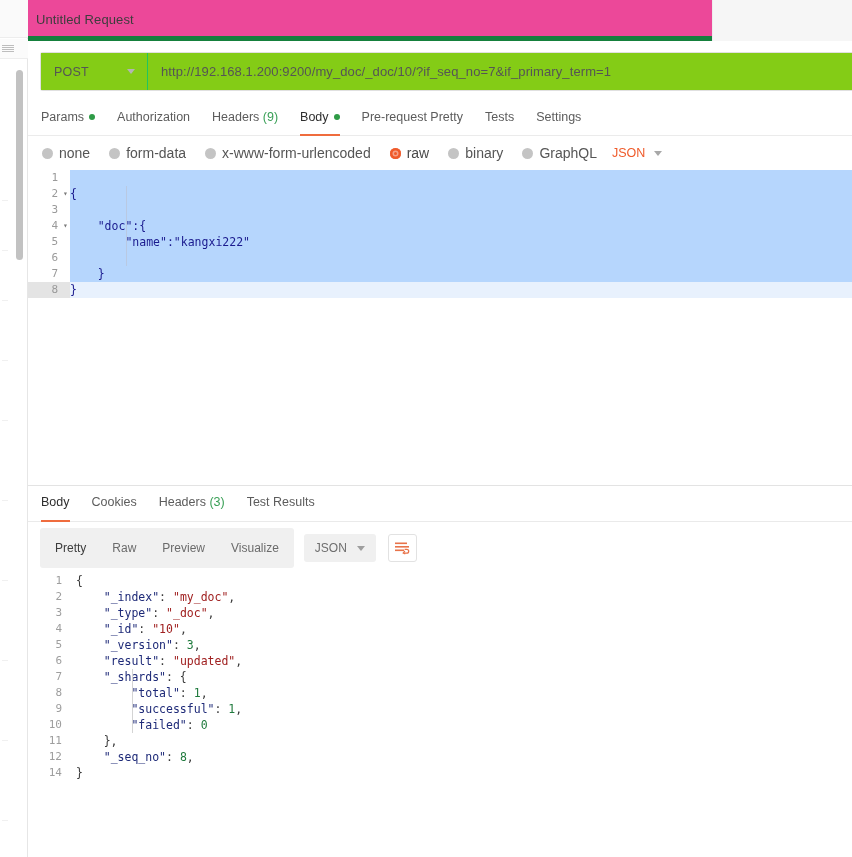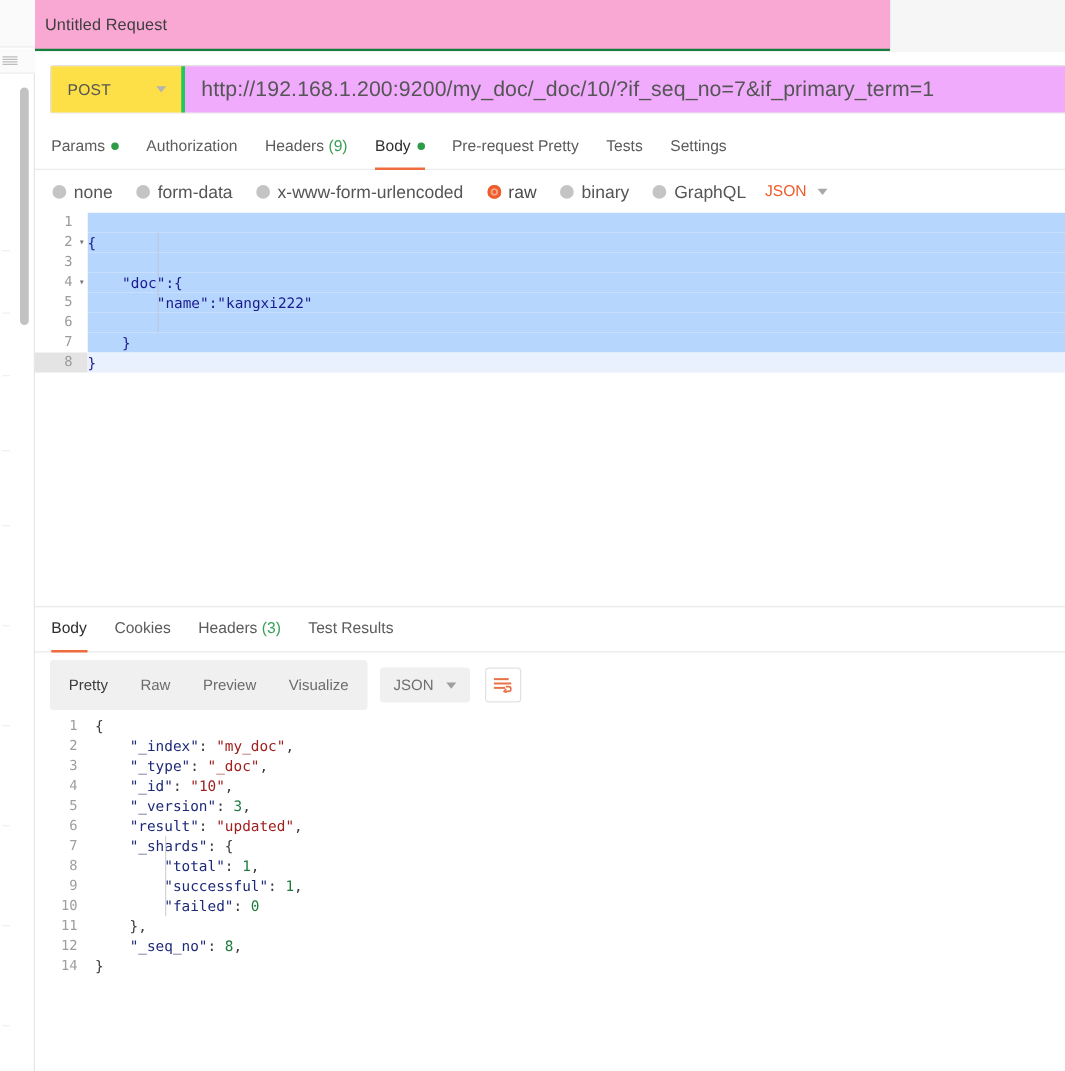--- a/index.html
+++ b/index.html
@@ -44,22 +44,22 @@
   }
 
   
   .main {
     position: absolute; left: 28px; top: 0; right: 0; bottom: 0;
     background: #ffffff;
   }
 
   .req-title-bar {
     position: absolute; left: 0; top: 0; right: 0; height: 41px;
-    background: #f9a8d4;
-    border-bottom: 2px solid #15803d;
+    background: #ec4899;
+    border-bottom: 5px solid #15803d;
   }
   .req-title {
     position: absolute; left: 8px; top: 12px;
     font-size: 13px; color: #3d3d3d; letter-spacing: .1px;
   }
   .req-title-bar .tab-right-edge {
     position: absolute; right: 0; top: 0; width: 140px; height: 41px;
     background: #f6f6f6; border-left: 1px solid #ededed;
   }
 
@@ -72,34 +72,34 @@
     position: absolute; left: 12px; top: 11px; right: 0; height: 39px;
     display: flex;
     border: 1px solid #e0e0e0; border-right: none;
     border-radius: 3px 0 0 3px;
     background: #fff;
   }
   .method-box {
     width: 107px; flex: 0 0 107px;
     display: flex; align-items: center; justify-content: space-between;
     padding: 0 12px 0 13px;
-    border-right: 3px solid #22c55e;
-    background: #fde047; cursor: pointer;
+    border-right: 1px solid #22c55e;
+    background: #84cc16; cursor: pointer;
   }
   .method-label { font-size: 12.5px; color: #555; letter-spacing: .2px; }
   .caret {
     width: 0; height: 0;
     border-left: 4px solid transparent; border-right: 4px solid transparent;
     border-top: 5px solid #b4b4b4;
   }
   .url-input {
     flex: 1; display: flex; align-items: center;
     padding-left: 13px;
-    font-size: 17px; color: #555; letter-spacing: .1px;
-    background: #f0abfc; cursor: text;
+    font-size: 13px; color: #555; letter-spacing: .1px;
+    background: #84cc16; cursor: text;
     overflow: hidden; white-space: nowrap;
   }
 
   
   .req-tabs {
     position: absolute; left: 0; top: 102px; right: 0; height: 34px;
     display: flex; align-items: flex-start;
     padding-left: 13px;
     background: #fff;
     border-bottom: 1px solid #ebebeb;

